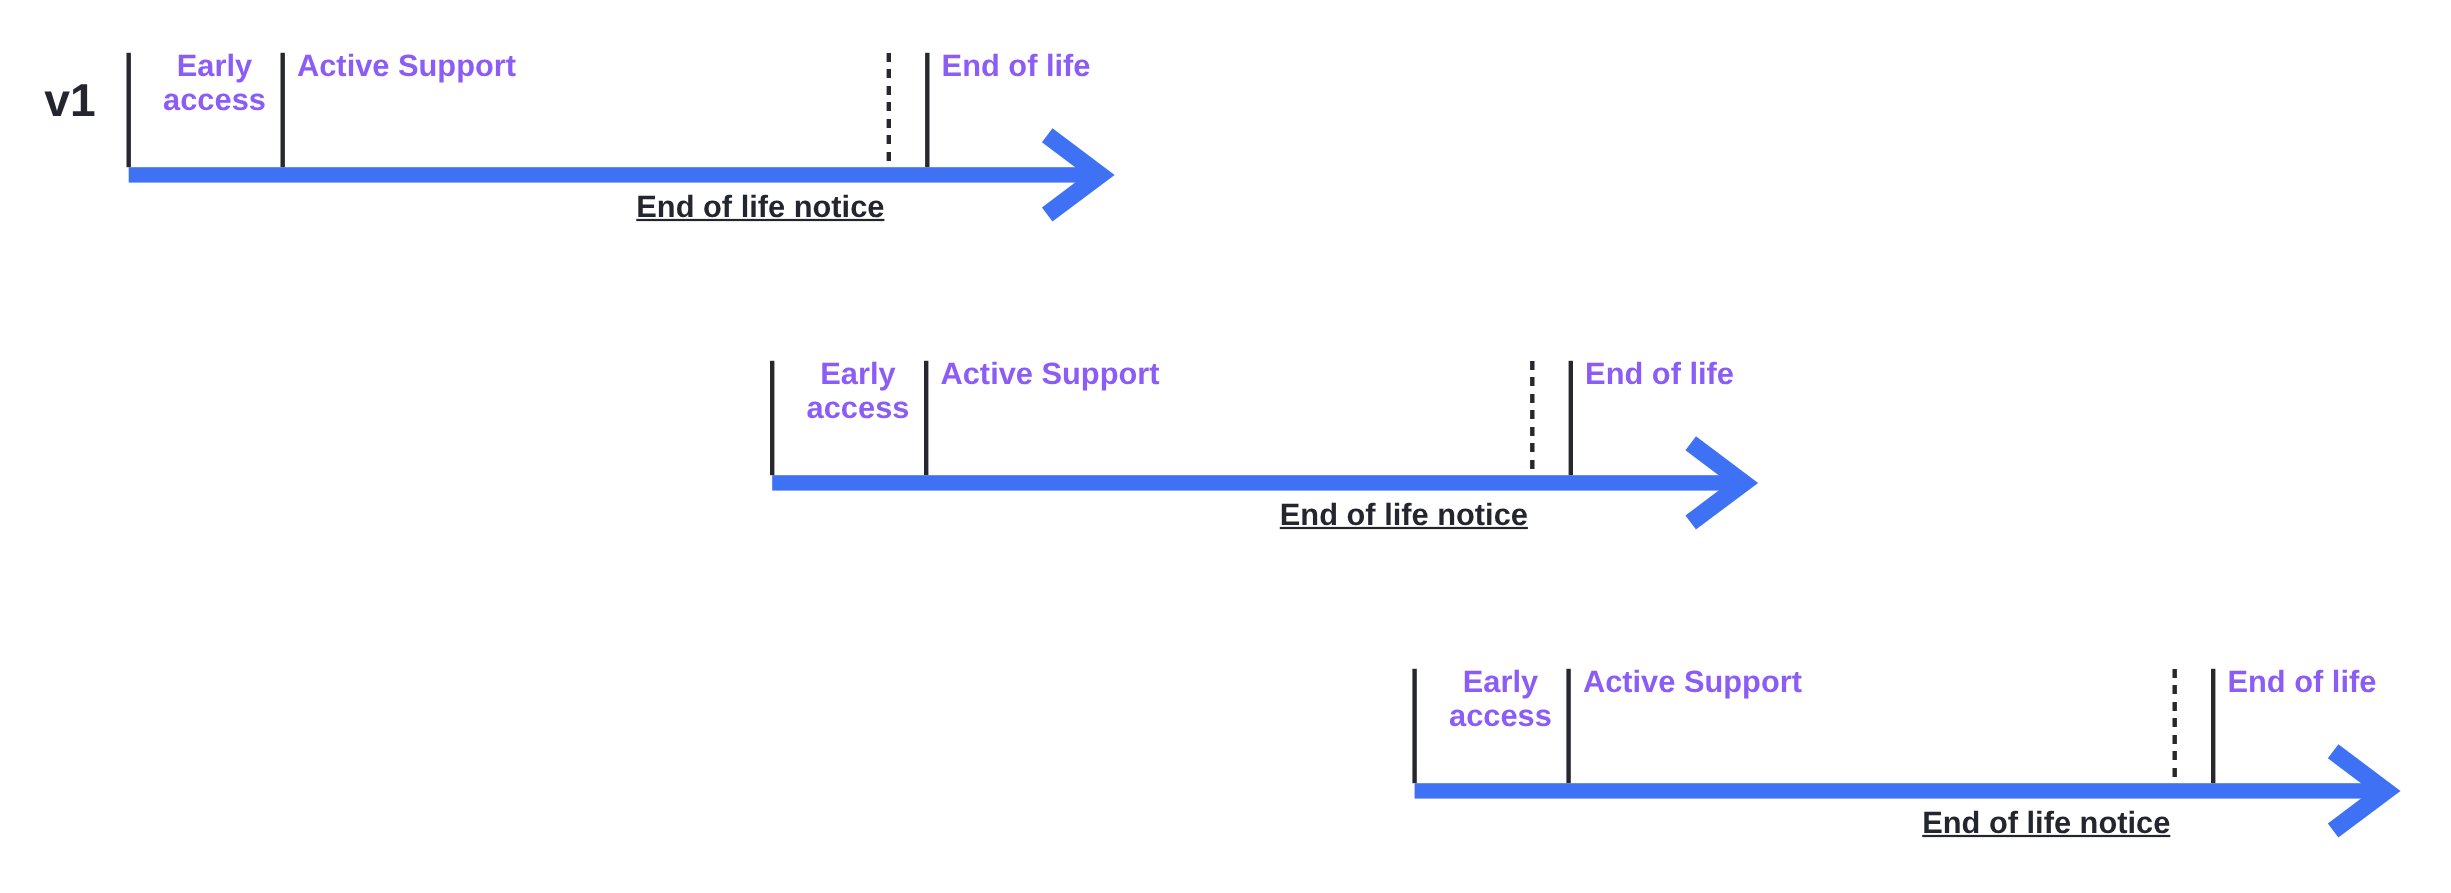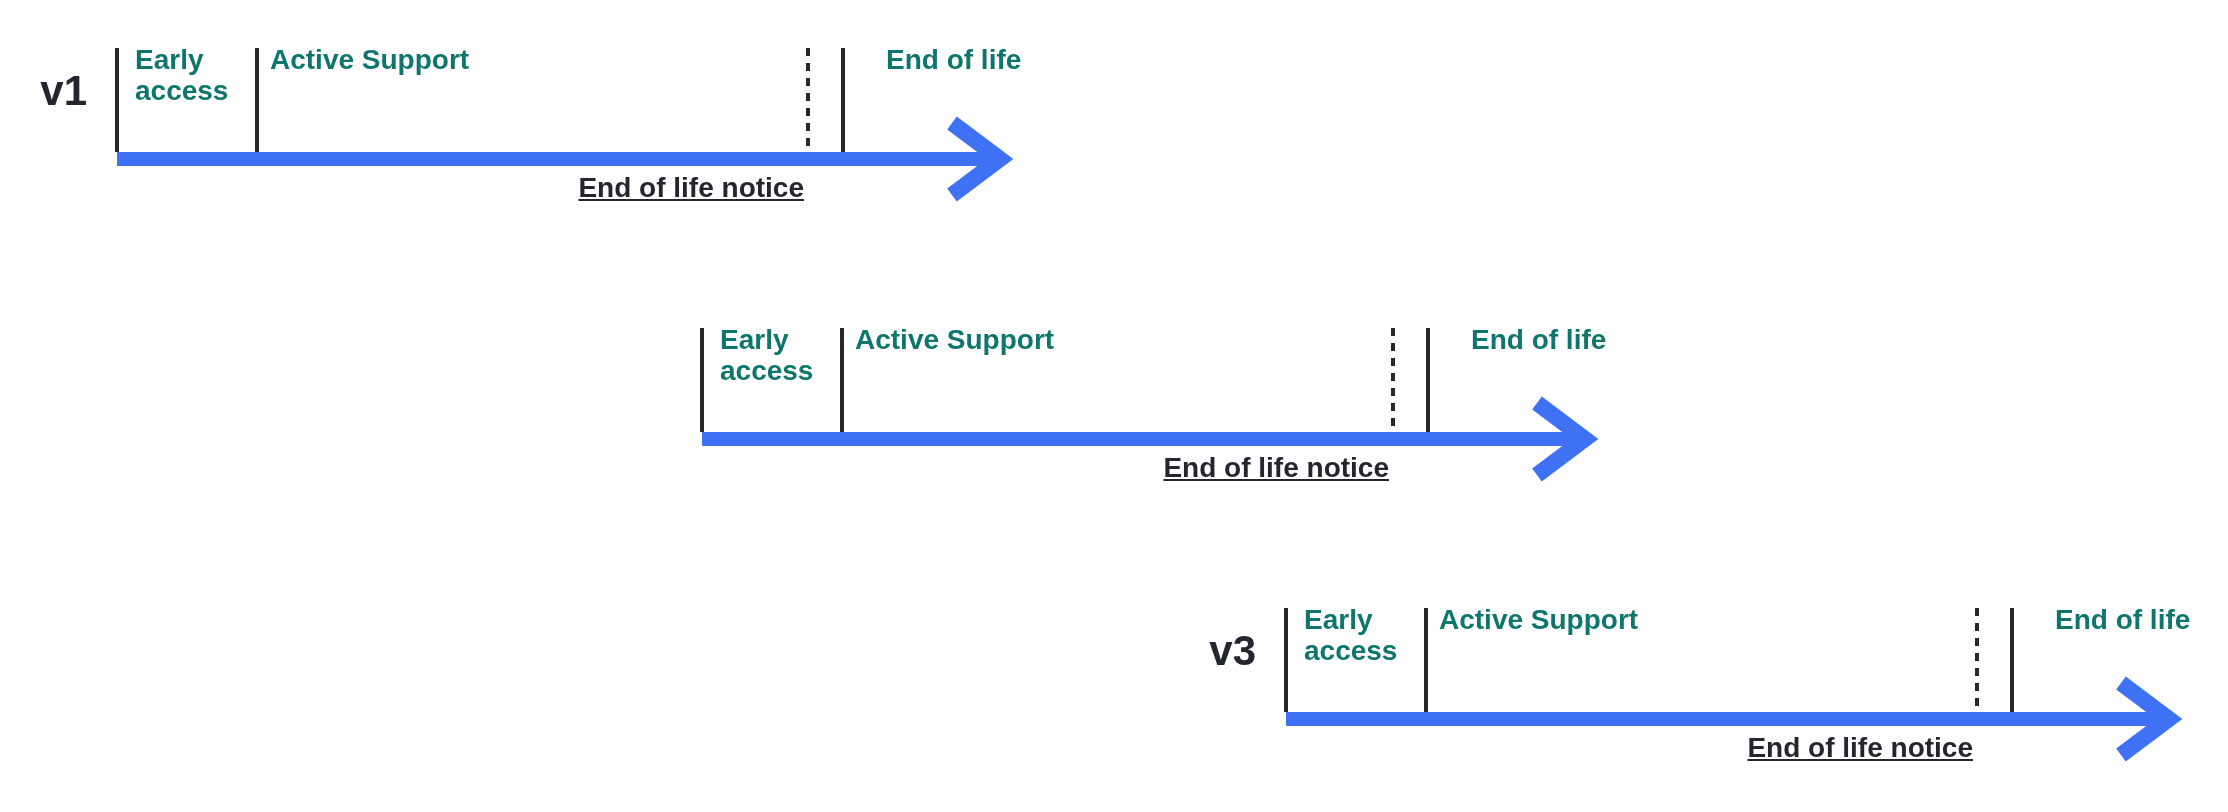--- a/index.html
+++ b/index.html
@@ -71,29 +71,30 @@
     width: 80px;
     height: 96px;
   }
   .phase-label {
     position: absolute;
     top: -4px;
     font-size: 28px;
     font-weight: 700;
     line-height: 31px;
     white-space: nowrap;
-    color: #0f766e;
+    color: #8b5cf6;
+    text-align: center;
   }
   .label-early {
     left: 18px;
     width: 120px;
     white-space: normal;
   }
   .label-active { left: 153px; }
-  .label-eol    { left: 769px; }
+  .label-eol    { left: 739px; }
   .label-notice {
     position: absolute;
     left: 405px;
     top: 124px;
     width: 282px;
     text-align: right;
     font-size: 28px;
     font-weight: 700;
     line-height: 31px;
     white-space: nowrap;
@@ -131,21 +132,20 @@
     <svg class="chevron" viewBox="0 0 80 96">
       <polyline points="10,12 58,48 10,84" fill="none" stroke="#3E71F3" stroke-width="16"></polyline>
     </svg>
     <div class="phase-label label-early">Early access</div>
     <div class="phase-label label-active">Active Support</div>
     <div class="phase-label label-eol">End of life</div>
     <div class="label-notice">End of life notice</div>
   </div>
 
   <div class="timeline-row" style="left:1286px; top:608px;">
-    <div class="version-label">v3</div>
     <div class="tick tick-start"></div>
     <div class="tick tick-support"></div>
     <div class="dashed-line"></div>
     <div class="tick tick-eol"></div>
     <div class="bar"></div>
     <svg class="chevron" viewBox="0 0 80 96">
       <polyline points="10,12 58,48 10,84" fill="none" stroke="#3E71F3" stroke-width="16"></polyline>
     </svg>
     <div class="phase-label label-early">Early access</div>
     <div class="phase-label label-active">Active Support</div>

